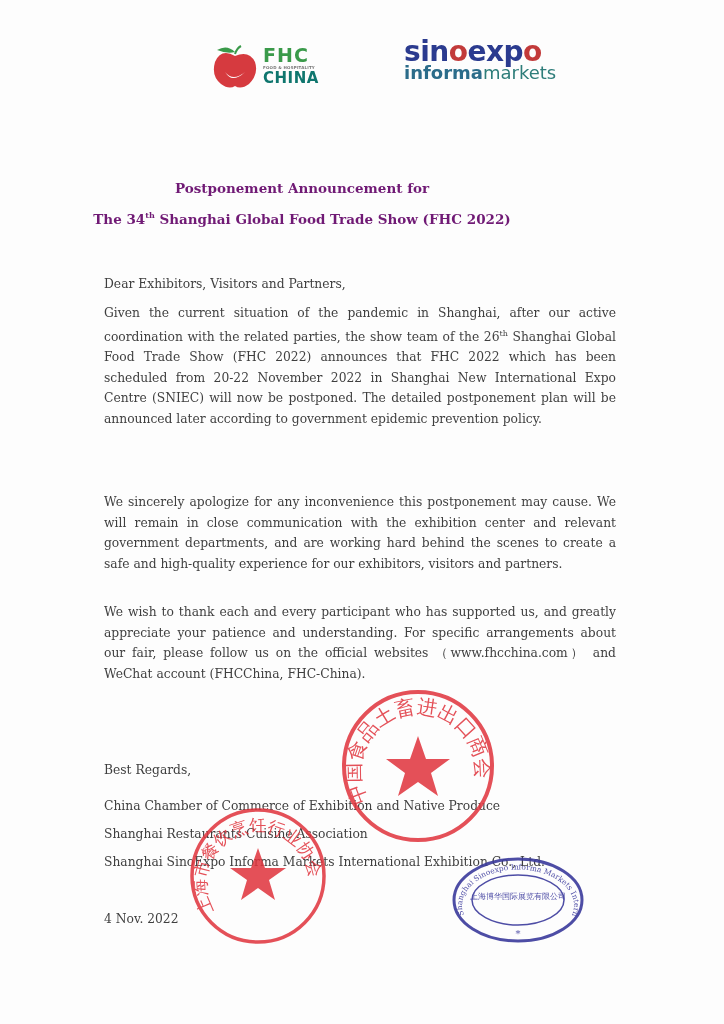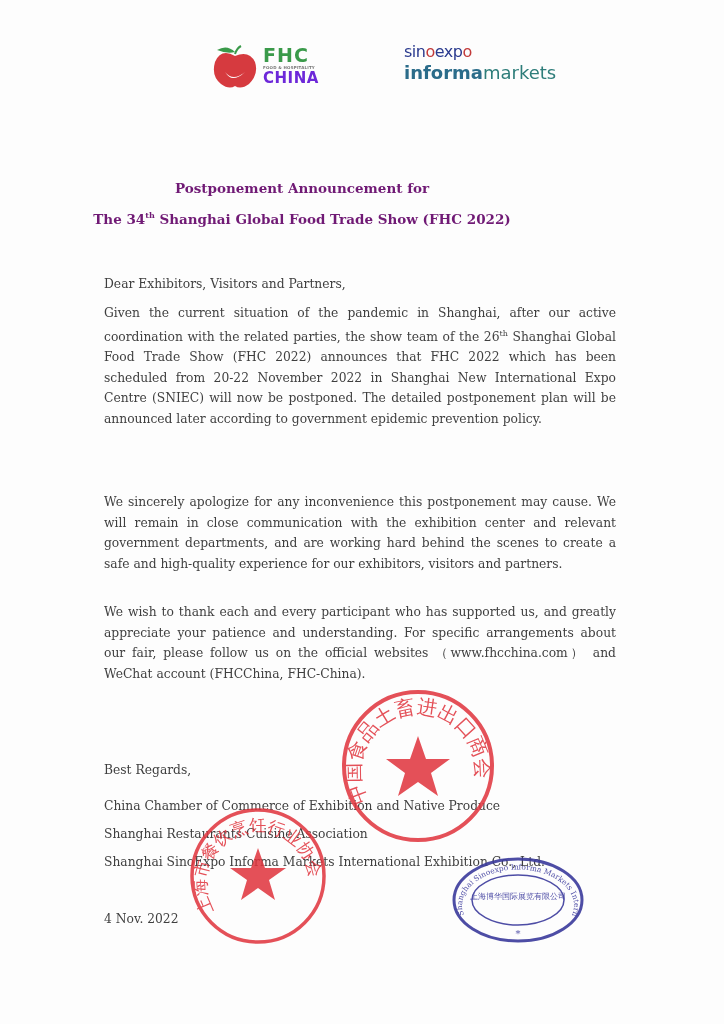--- a/index.html
+++ b/index.html
@@ -4,23 +4,23 @@
 <style>
   html, body { margin:0; padding:0; }
   body { width:724px; height:1024px; background:#fdfdfd; position:relative; overflow:hidden;
          font-family:"DejaVu Serif", "Liberation Serif", serif; color:#3f3f3f; }
   .logos { position:absolute; top:38px; left:6px; width:724px; height:60px; }
   .fhc-logo { position:absolute; left:205px; top:2px; width:130px; height:52px; }
   .fhc-apple { position:absolute; left:0; top:4px; width:48px; height:46px; }
   .fhc-text { position:absolute; left:52px; top:6px; font-family:"DejaVu Sans", sans-serif; font-weight:bold; line-height:1; }
   .fhc-top { font-size:19px; color:#3a9a4a; letter-spacing:1px; }
   .fhc-mid { font-size:4px; color:#777; margin:1px 0; letter-spacing:0.2px;}
-  .fhc-bot { font-size:15px; color:#6d28d9; letter-spacing:0.5px; }
+  .fhc-bot { font-size:15px; color:#0f766e; letter-spacing:0.5px; }
   .sino-logo { position:absolute; left:398px; top:2px; width:130px; height:52px; font-family:"DejaVu Sans", sans-serif; }
-  .sino-top { font-size:16px; font-weight:normal; color:#2b3b8f; line-height:24px; letter-spacing:-0.5px; }
+  .sino-top { font-size:28px; font-weight:bold; color:#2b3b8f; line-height:24px; letter-spacing:-0.5px; }
   .sino-top .o { color:#c23a3a; }
   .sino-bot { font-size:18px; color:#2e7d7a; line-height:18px; }
   .sino-bot b { color:#2b6c8a; }
   .title { position:absolute; left:0; width:604px; text-align:center; font-weight:bold; font-size:13.5px; color:#701a75; }
   .t1 { top:180px; } .t2 { top:210px; }
   sup { font-size:8px; }
   .para { position:absolute; left:104px; width:512px; font-size:12.3px; line-height:20.5px; text-align:justify; }
   .p-greet { top:274px; }
   .p1 { top:303px; }
   .p2 { top:492px; }

